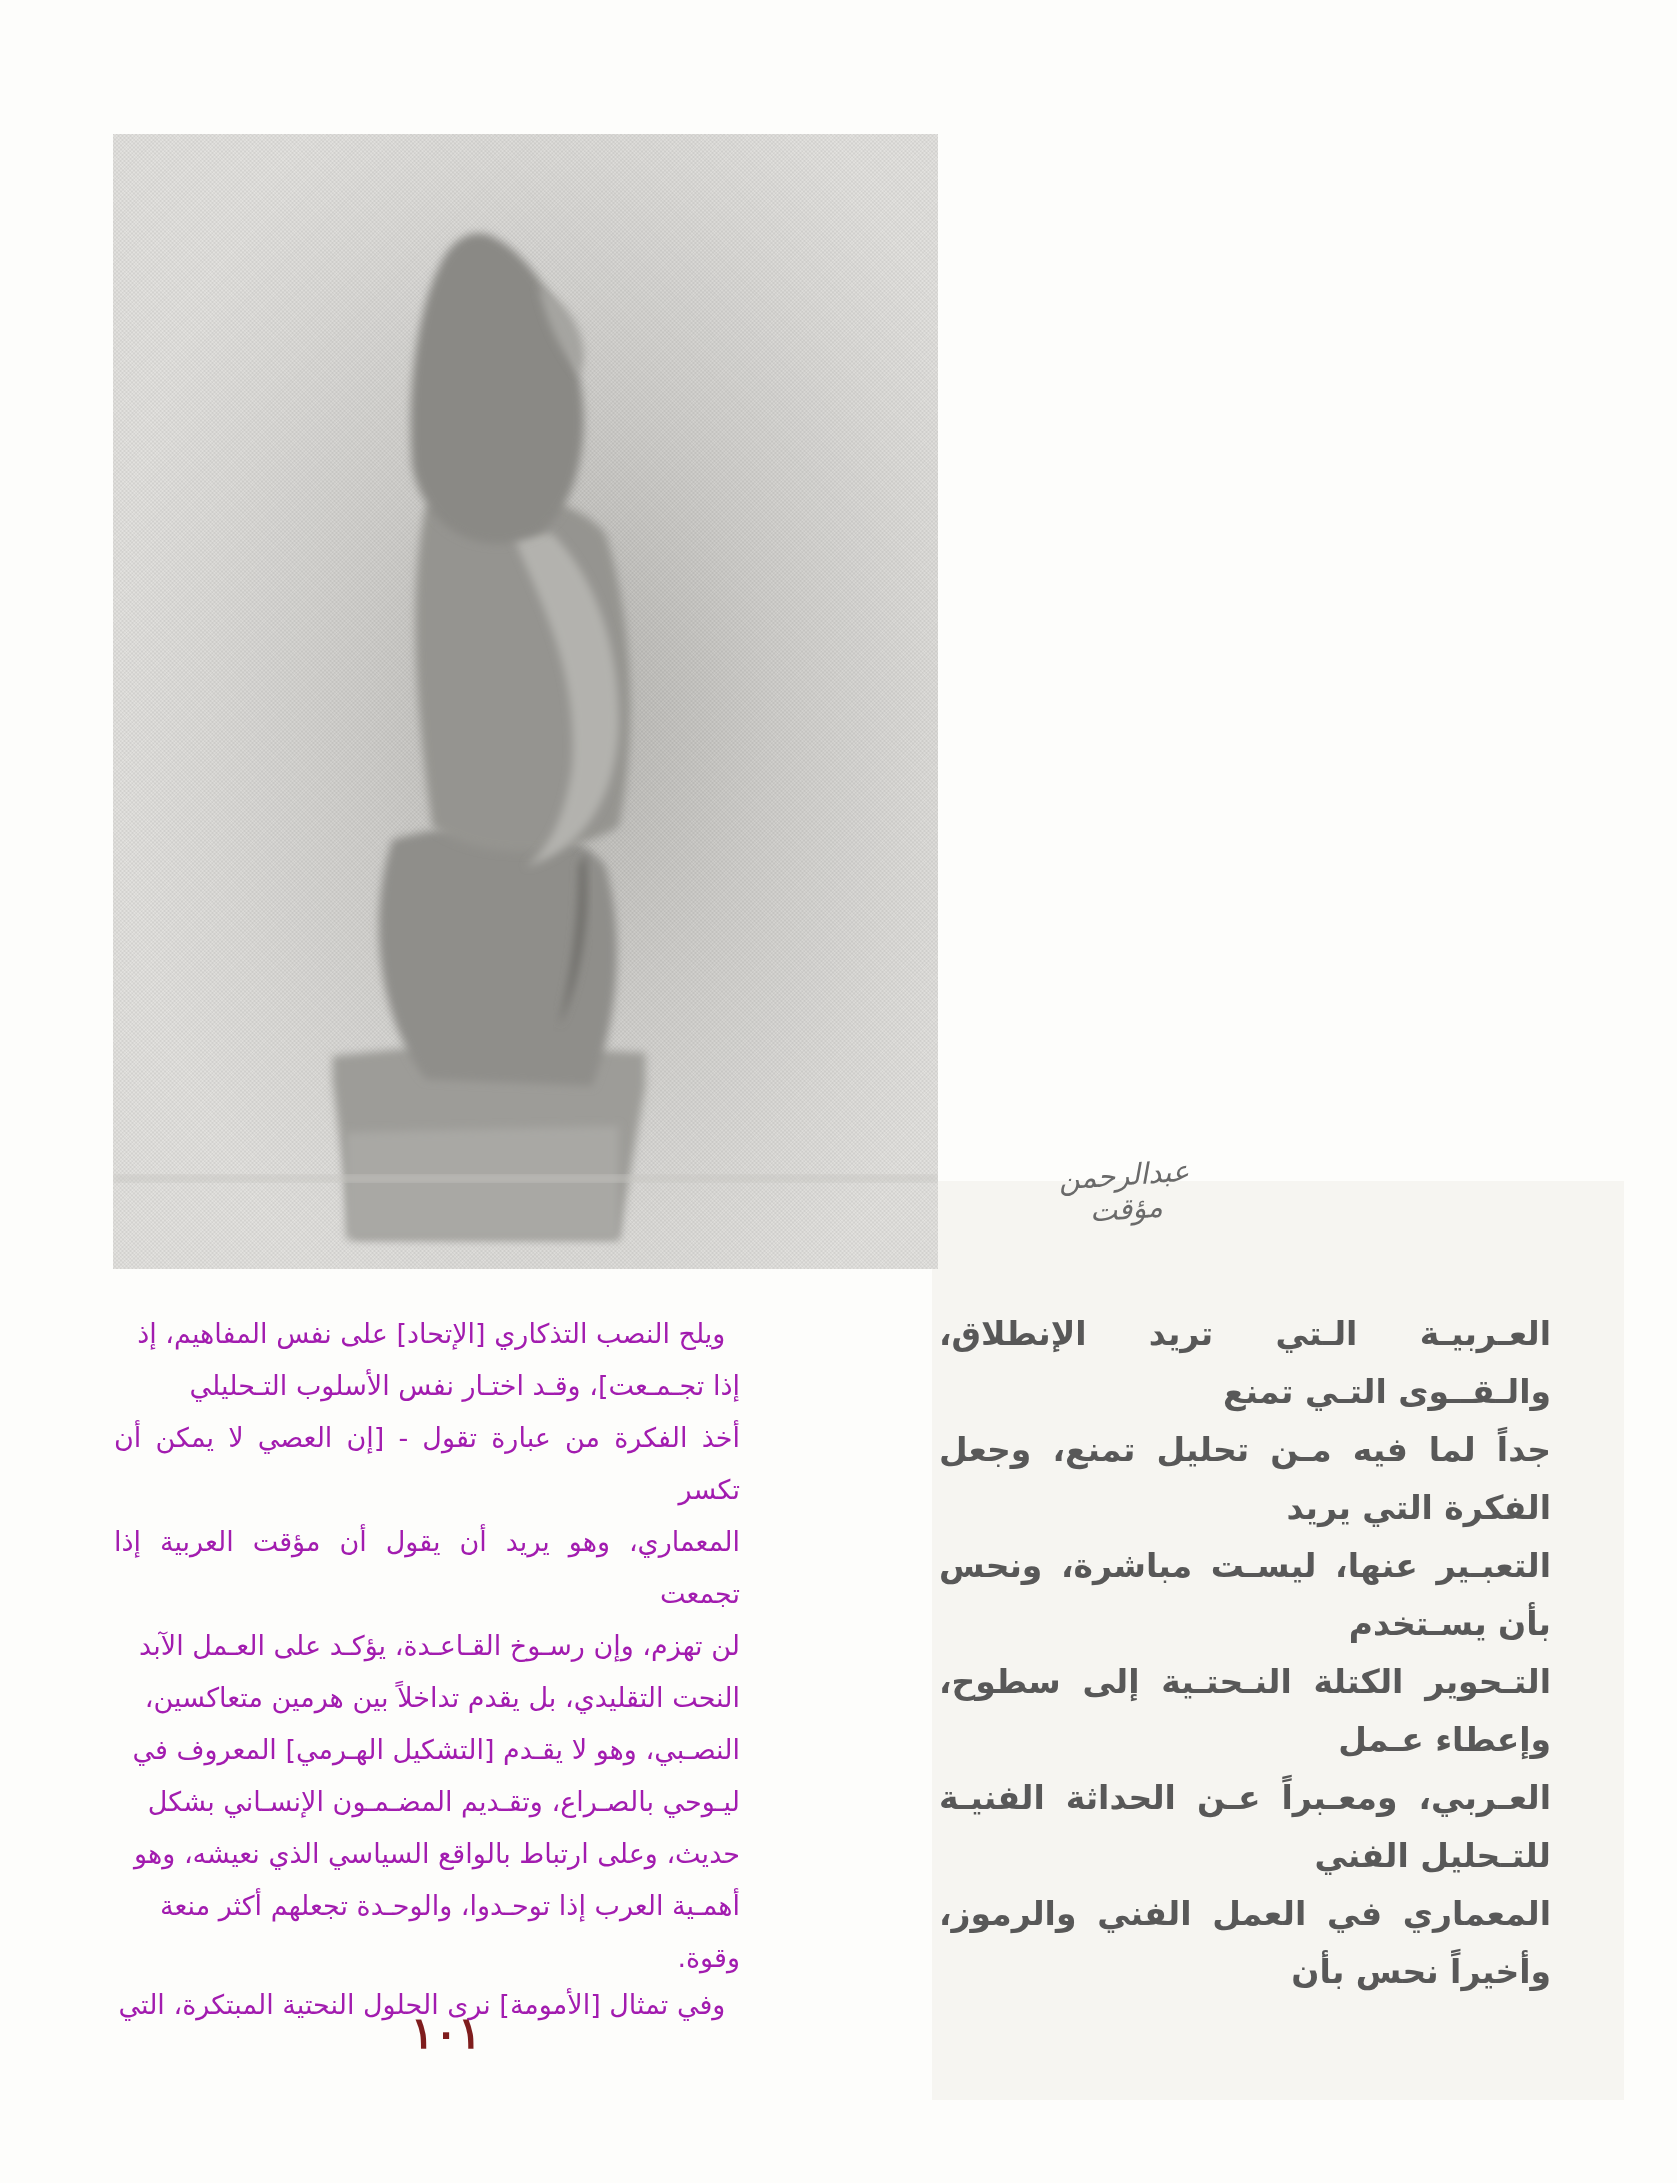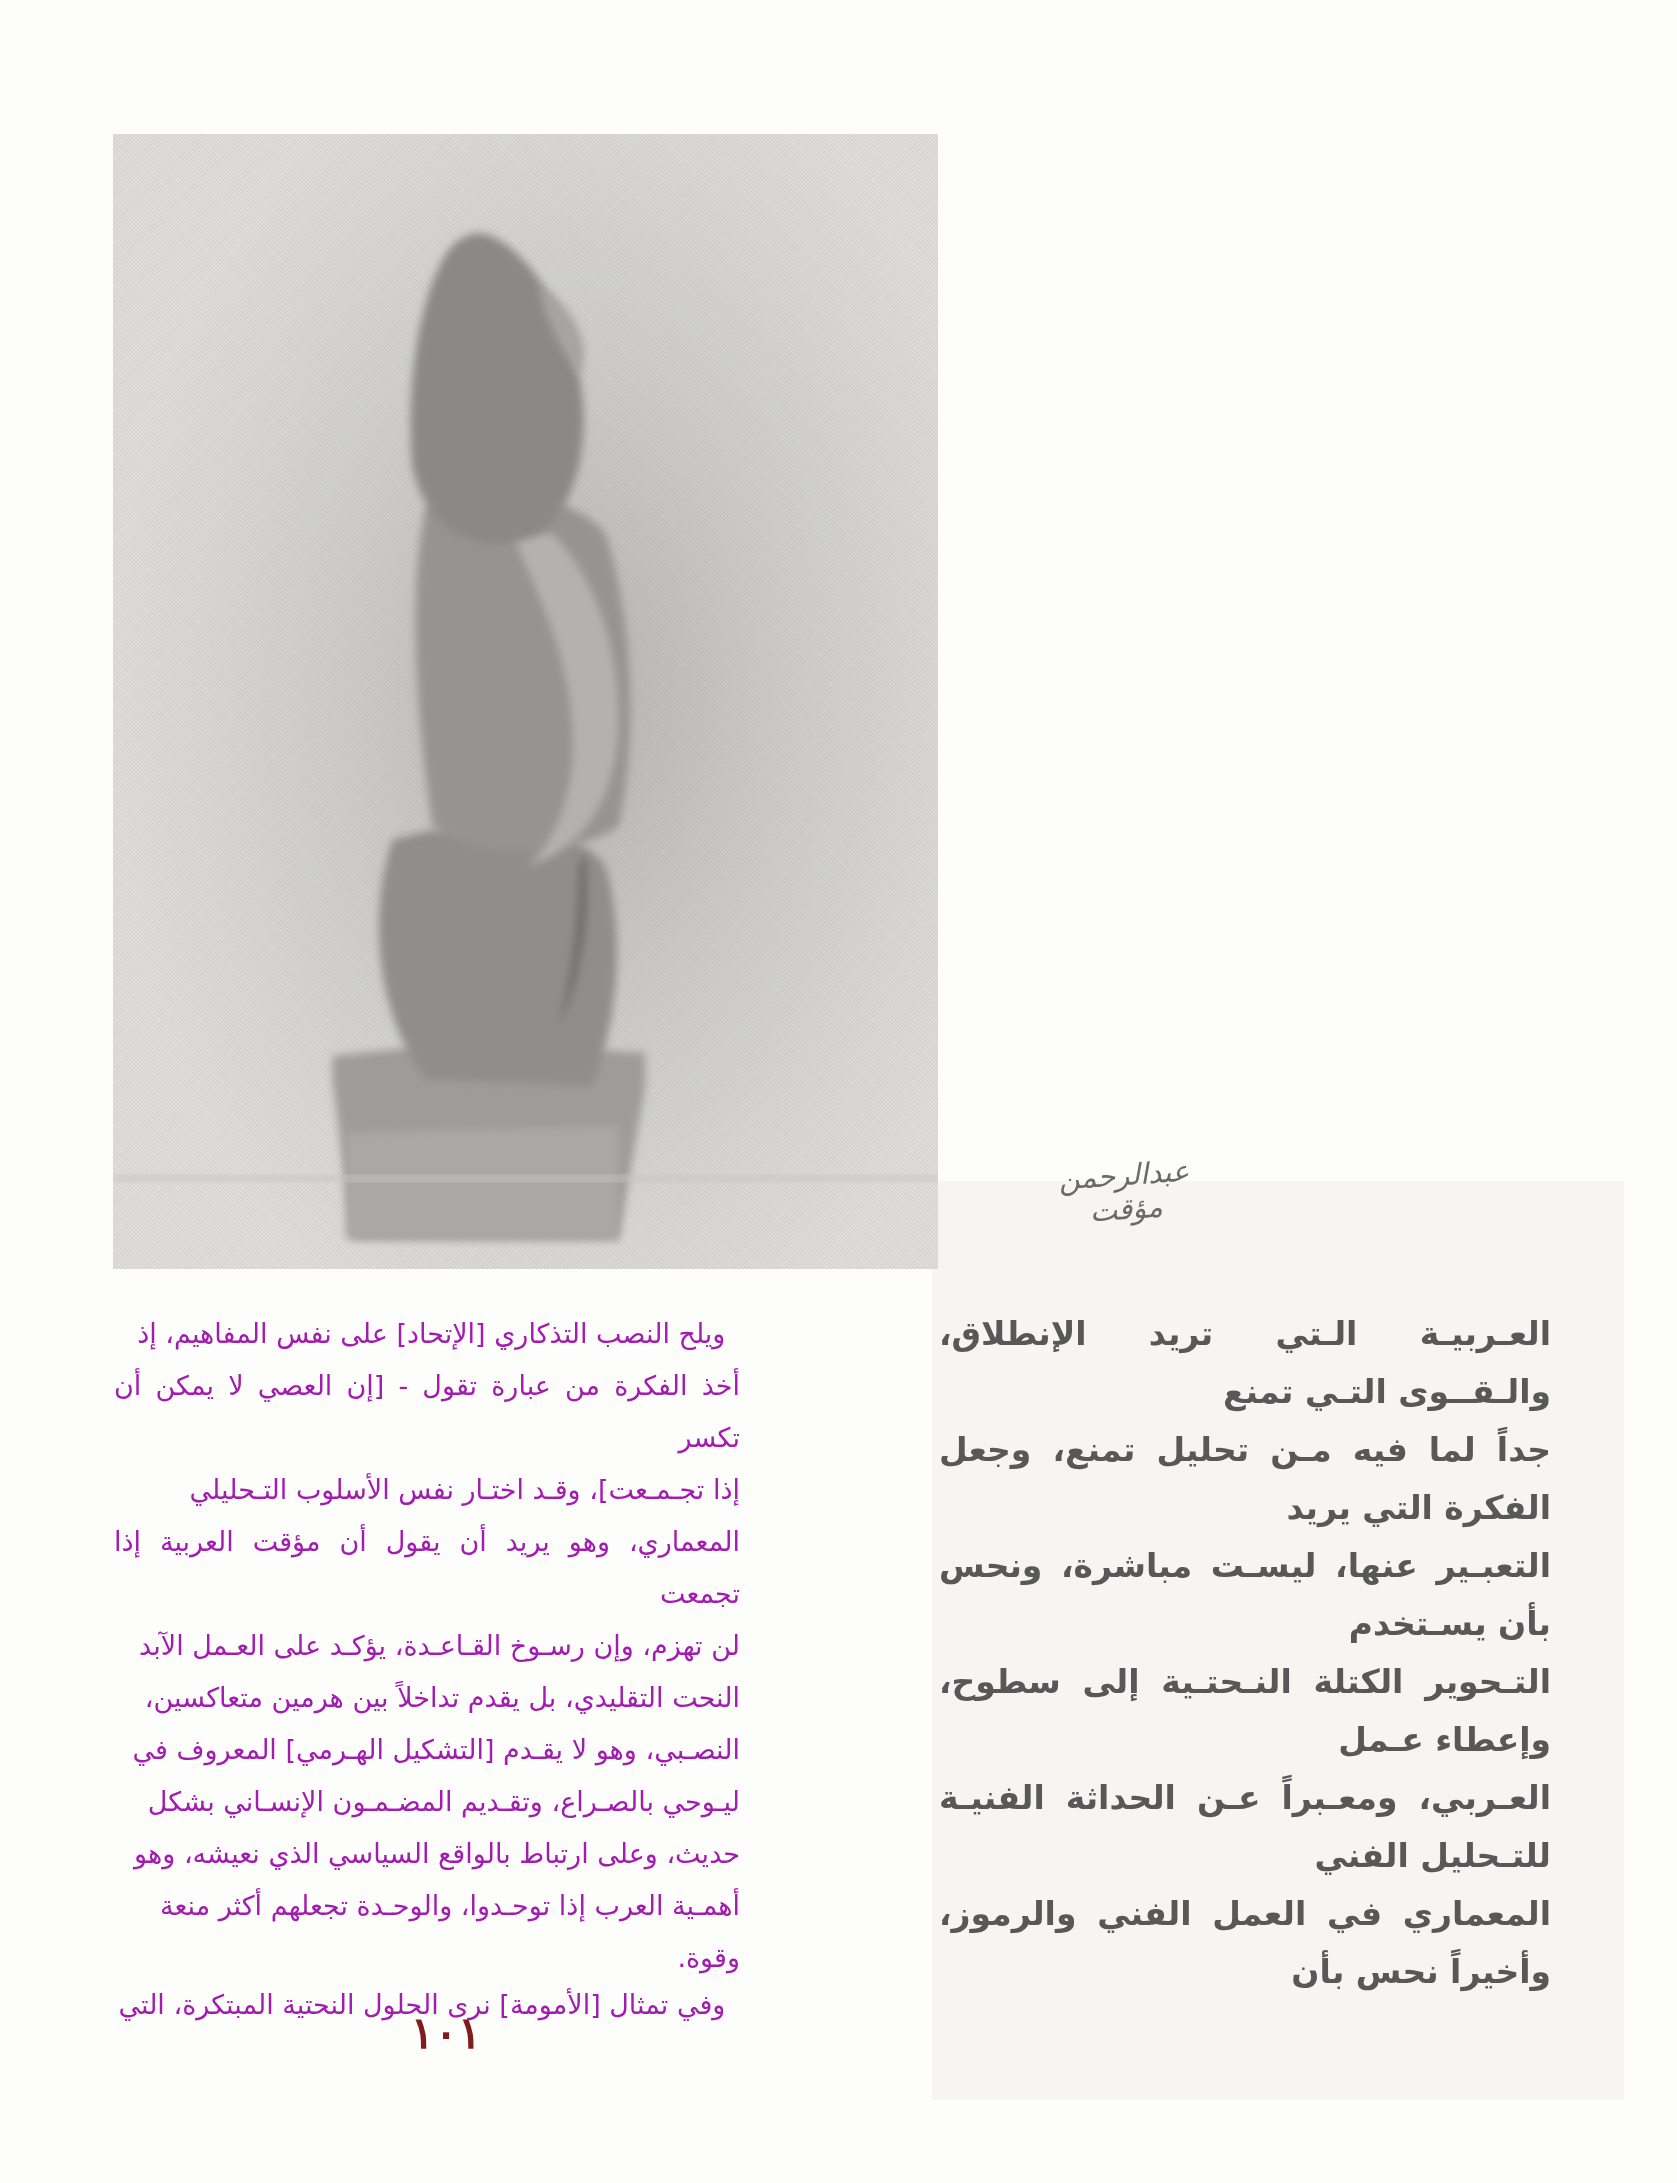--- a/index.html
+++ b/index.html
@@ -131,22 +131,22 @@
   <p>التعبـير عنها، ليسـت مباشرة، ونحس بأن يسـتخدم</p>
   <p>التـحوير الكتلة النـحتـية إلى سطوح، وإعطاء عـمل</p>
   <p>العـربي، ومعـبراً عـن الحداثة الفنيـة للتـحليل الفني</p>
   <p>المعماري في العمل الفني والرموز، وأخيراً نحس بأن</p>
 
 </div>
 
 <div class="column col-left">
   <div>
     <p class="para-indent">ويلح النصب التذكاري [الإتحاد] على نفس المفاهيم، إذ</p>
+    <p>إذا تجـمـعت]، وقـد اختـار نفس الأسلوب التـحليلي</p>
     <p>أخذ الفكرة من عبارة تقول - [إن العصي لا يمكن أن تكسر</p>
-    <p>إذا تجـمـعت]، وقـد اختـار نفس الأسلوب التـحليلي</p>
     <p>المعماري، وهو يريد أن يقول أن مؤقت العربية إذا تجمعت</p>
     <p>لن تهزم، وإن رسـوخ القـاعـدة، يؤكـد على العـمل الآبد</p>
     <p>النحت التقليدي، بل يقدم تداخلاً بين هرمين متعاكسين،</p>
     <p>النصـبي، وهو لا يقـدم [التشكيل الهـرمي] المعروف في</p>
     <p>ليـوحي بالصـراع، وتقـديم المضـمـون الإنسـاني بشكل</p>
     <p>حديث، وعلى ارتباط بالواقع السياسي الذي نعيشه، وهو</p>
     <p>أهمـية العرب إذا توحـدوا، والوحـدة تجعلهم أكثر منعة</p>
     <p>وقوة.</p>
   </div>
   <div class="para-gap">

